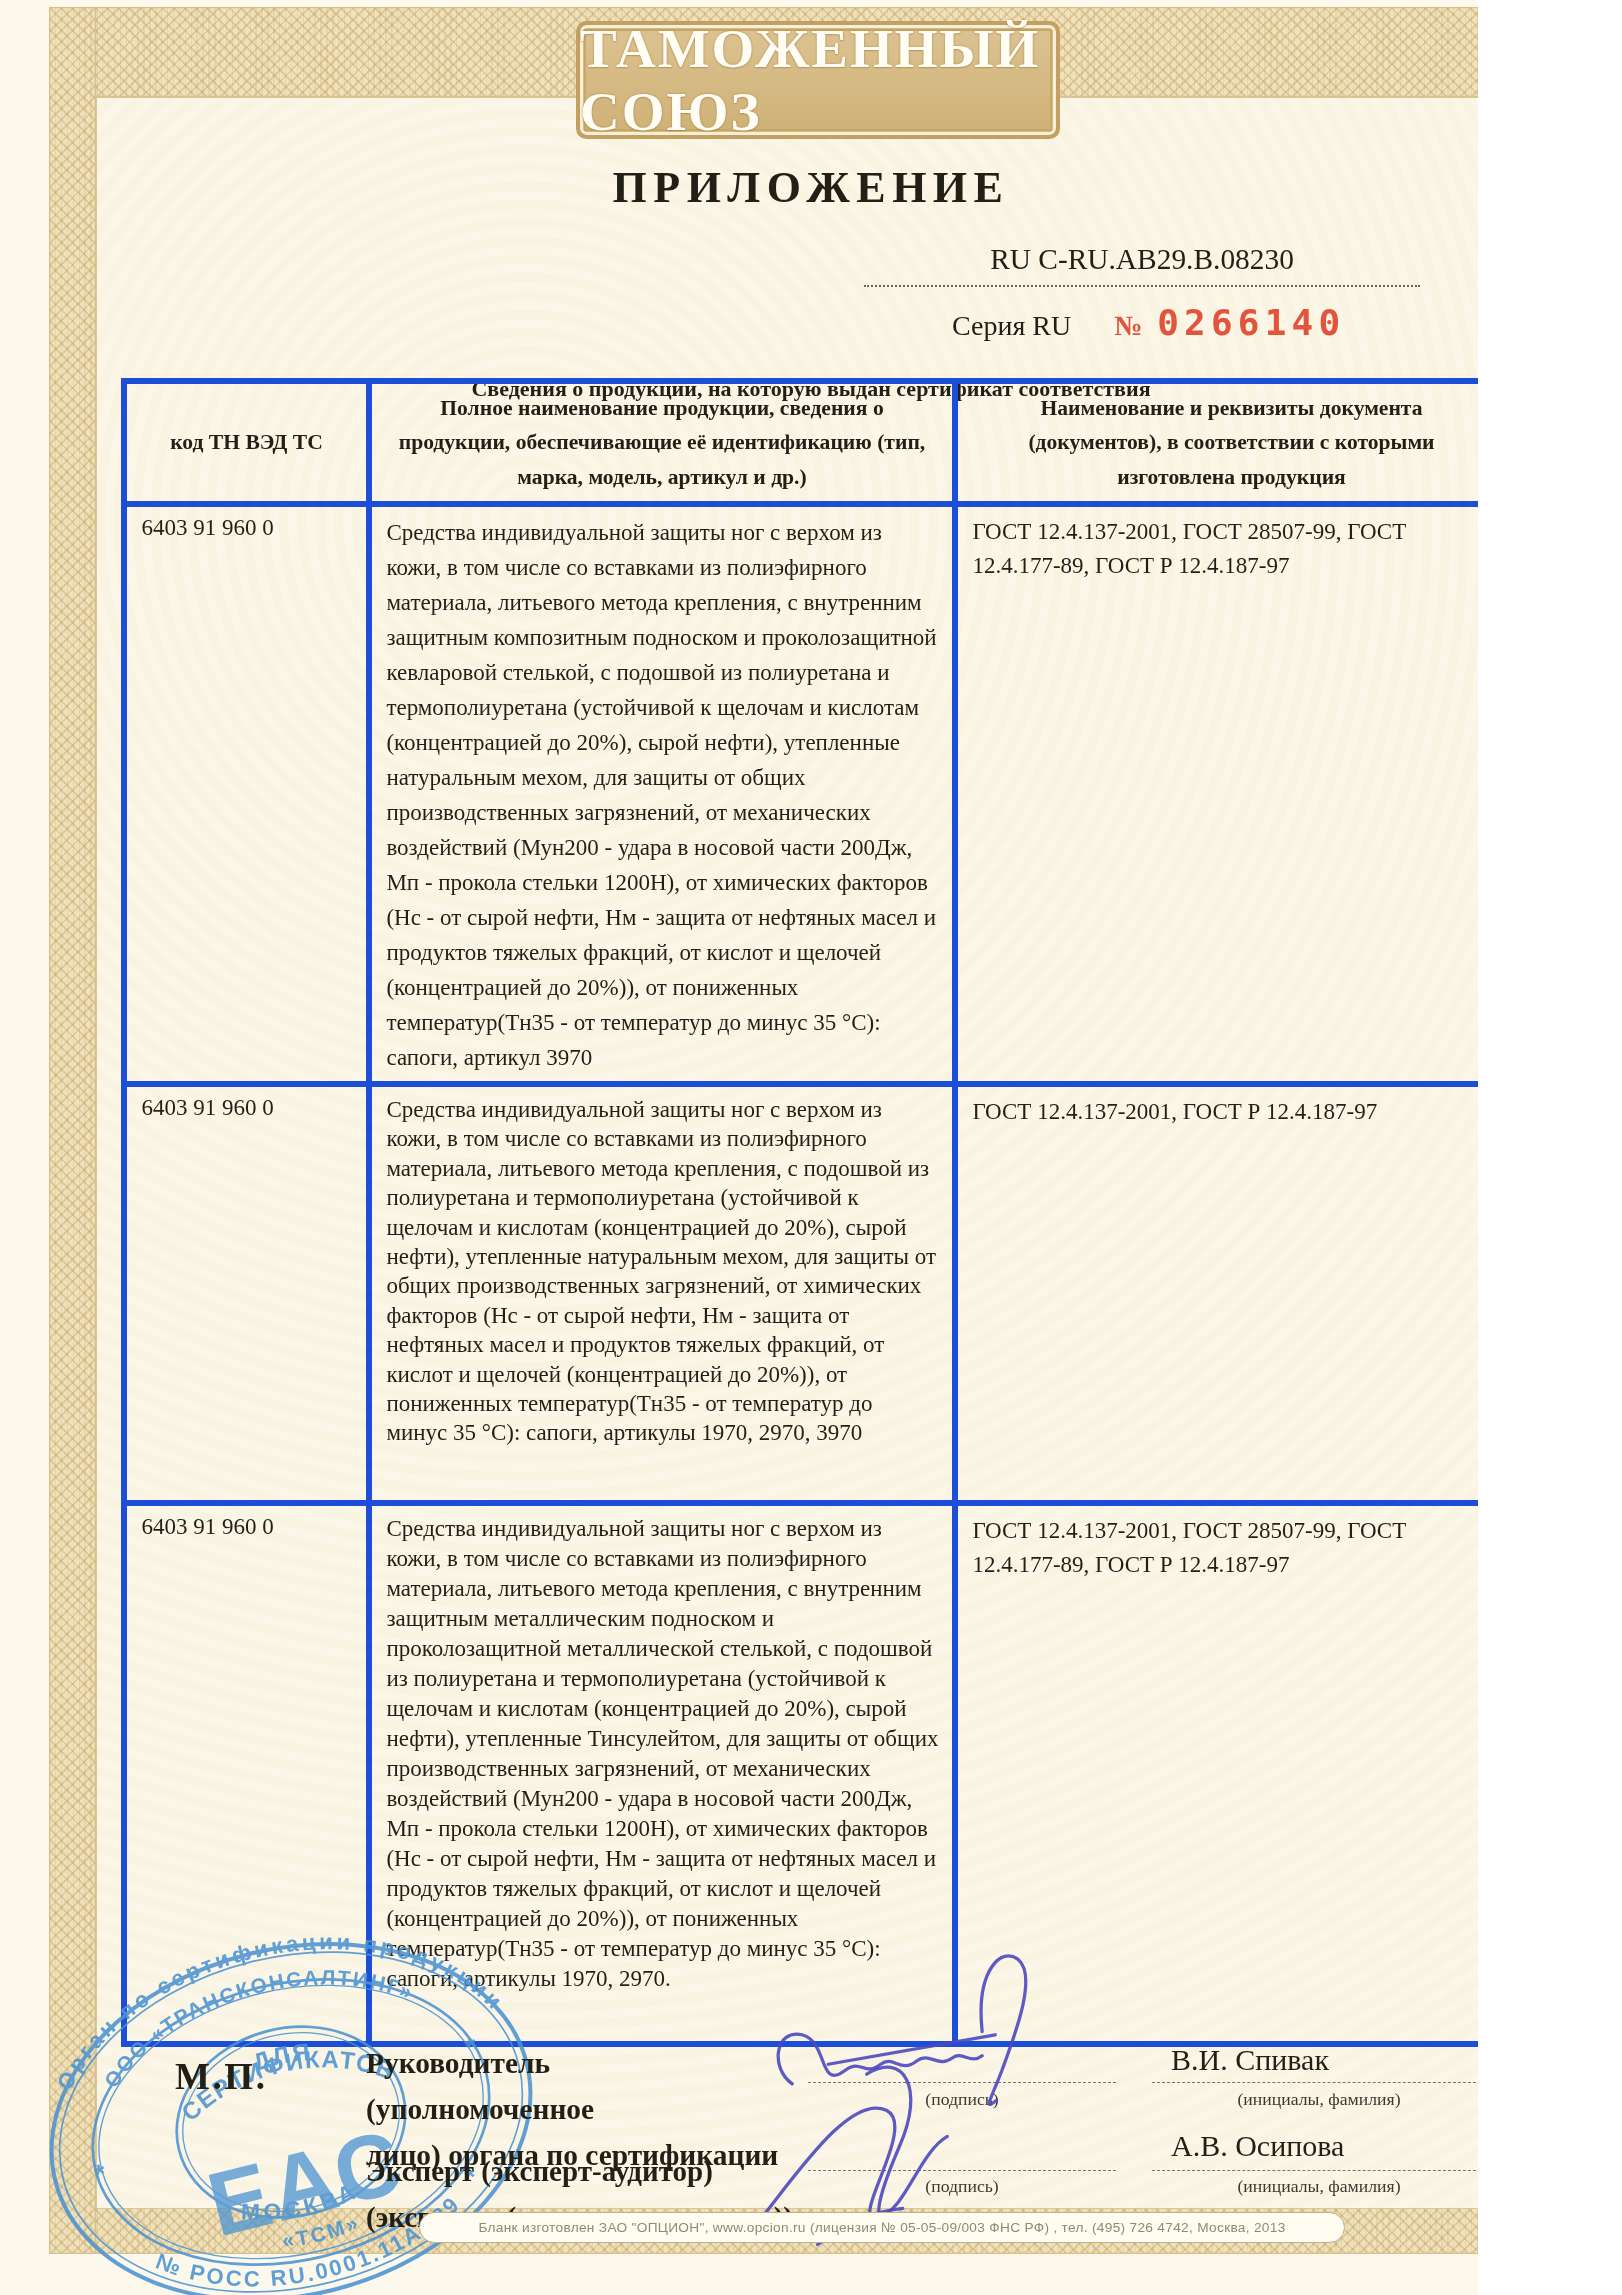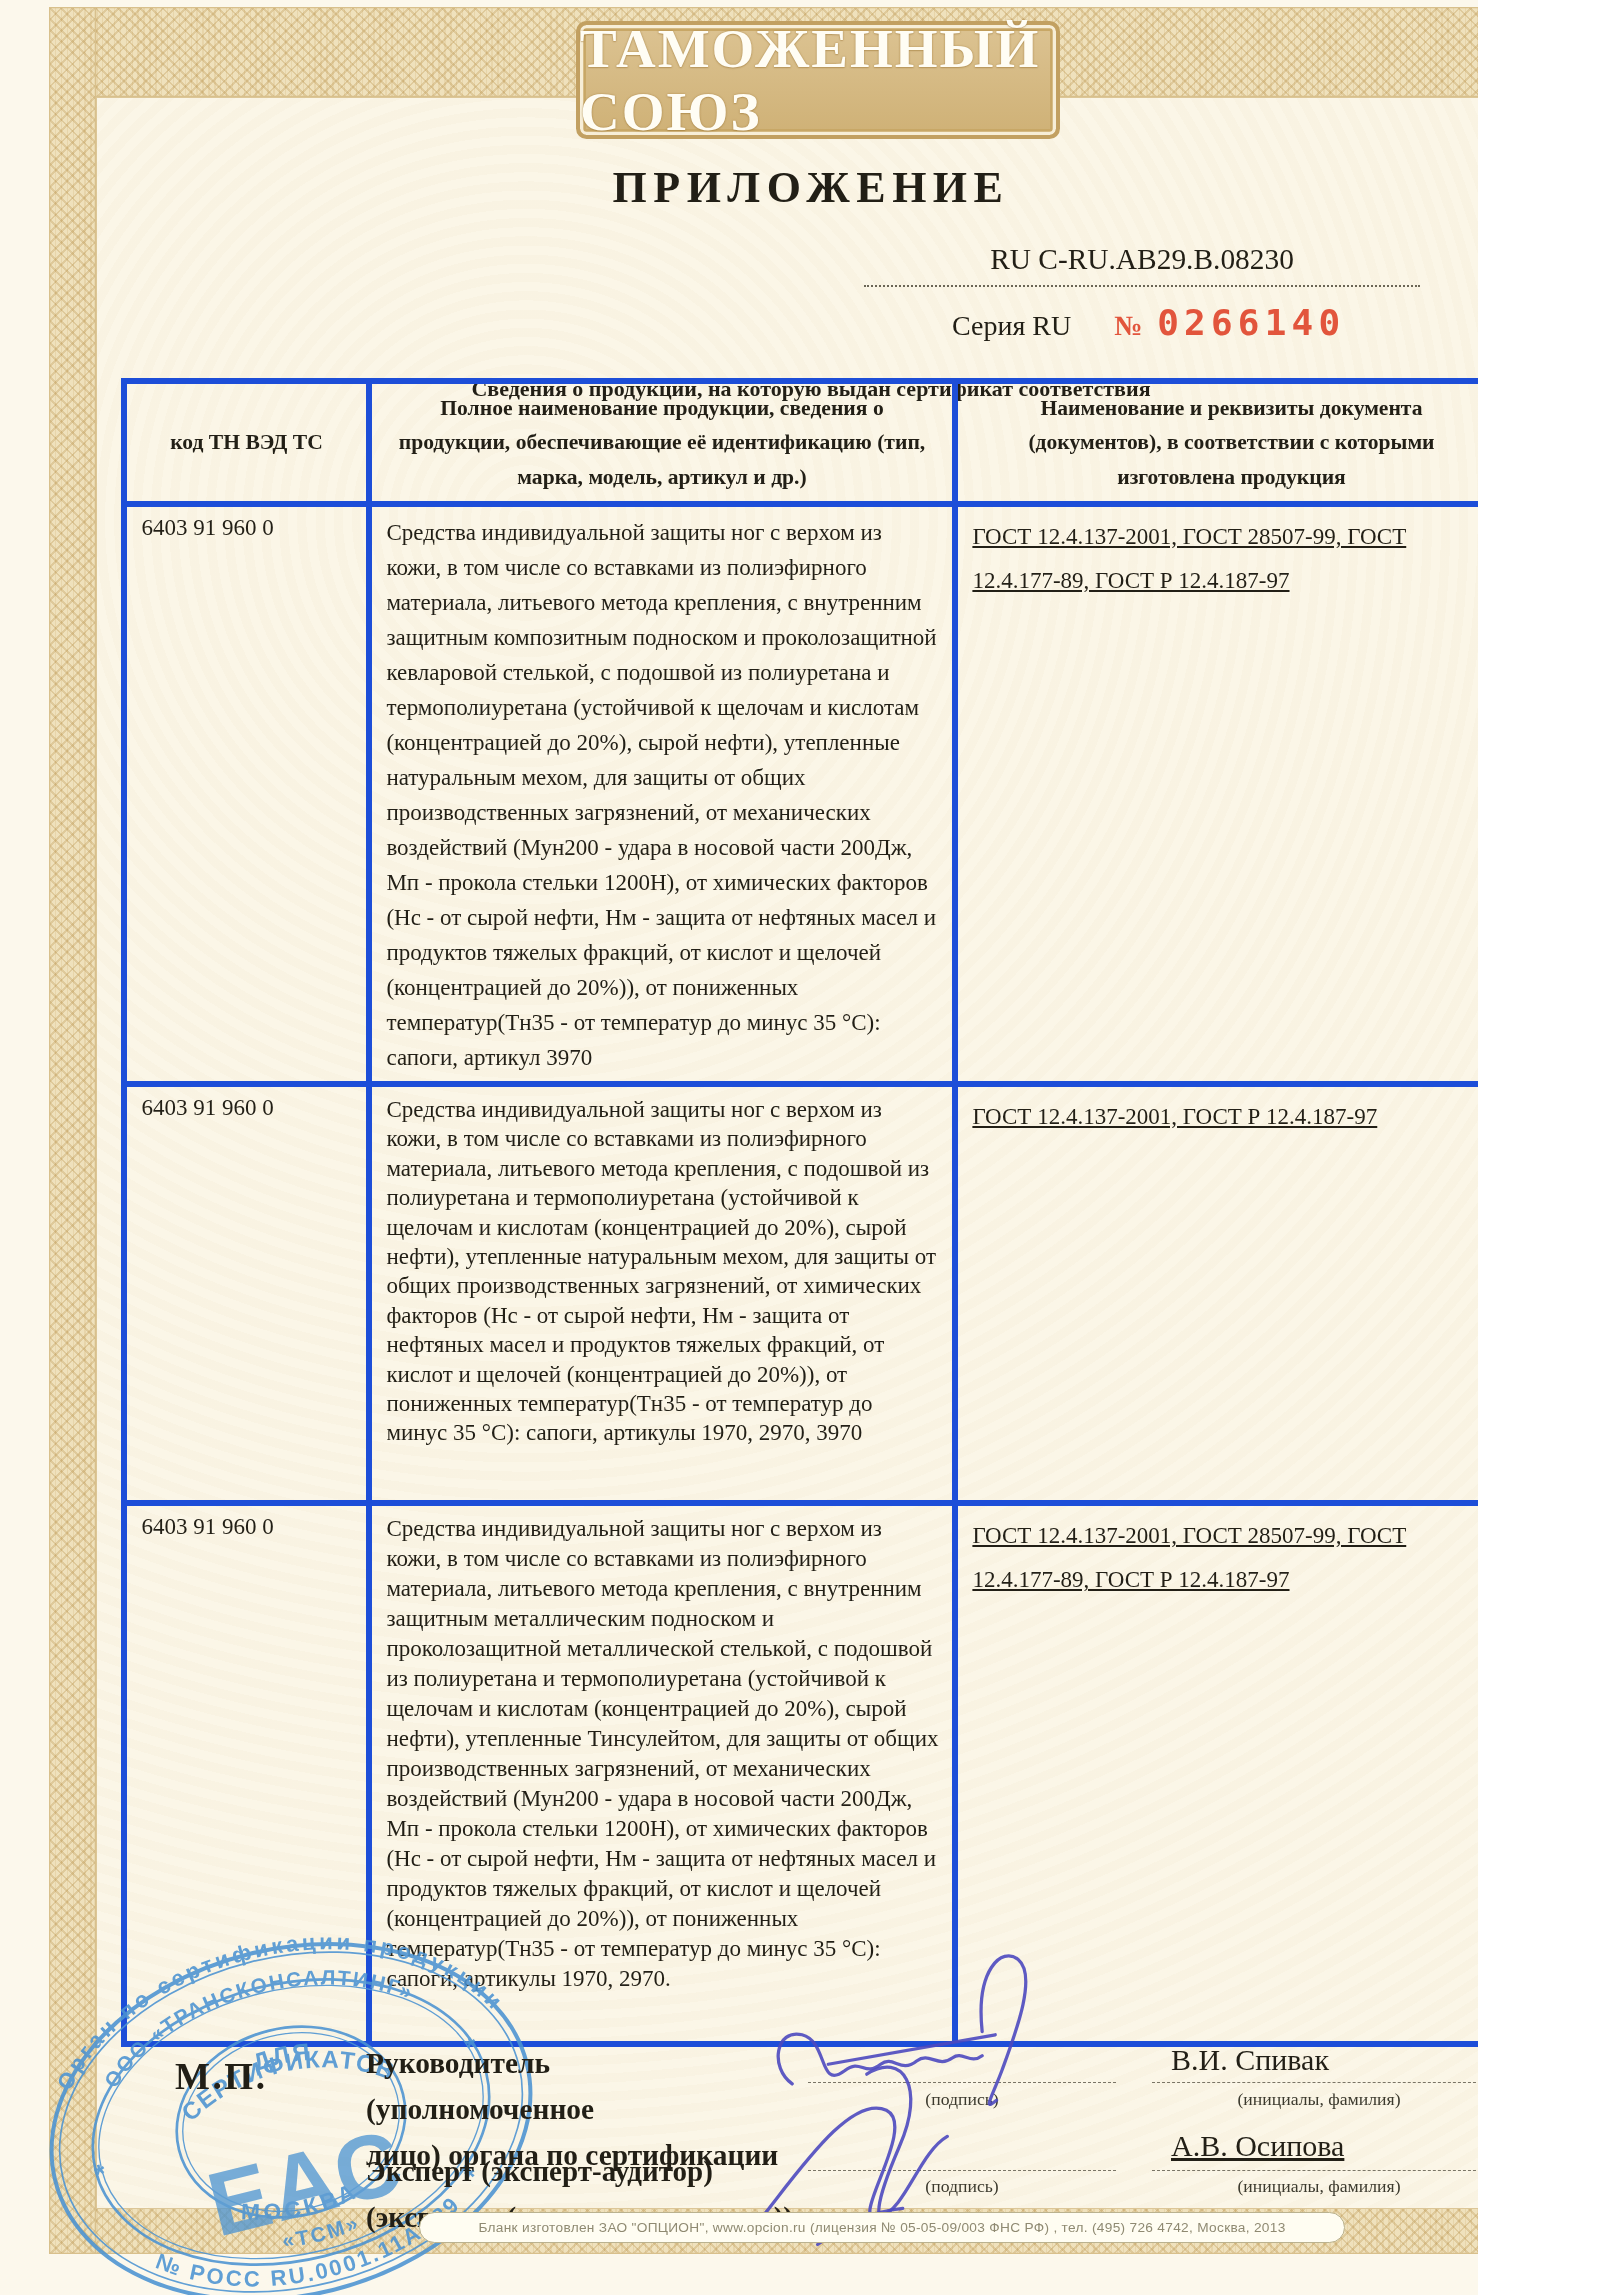--- a/index.html
+++ b/index.html
@@ -60,21 +60,21 @@
     font-family:"Liberation Serif",serif;}
   table.products{border:3.3px solid #1c1a12;}
   table.products th{
     font-size:21.6px;font-weight:bold;text-align:center;vertical-align:middle;
     padding:6.5px 17px;height:85px;line-height:1.6;border-bottom:3.9px solid #1c1a12;}
   table.products td{font-size:23px;padding:7.9px 13px 6.5px 14.4px;}
   td.code{font-size:23.6px;padding-left:11.8px;}
   tr.r1 td{height:481px;} tr.r1 td.desc{line-height:35px;}
   tr.r2 td{height:399px;} tr.r2 td.desc{line-height:29.4px;}
   tr.r3 td{height:520px;} tr.r3 td.desc{line-height:30px;}
-  td.docs{line-height:44px;text-decoration:underline;}
+  td.docs{line-height:34px;}
   
   .label{position:absolute;font-size:29.4px;font-weight:bold;line-height:46px;}
   .lbl-head{left:366px;top:2040px;width:419px;}
   .lbl-expert{left:366px;top:2148px;width:458px;font-size:29px;line-height:46px;}
   .sigline{position:absolute;border-top:1.3px dashed #7a7566;}
   .sigline-caption{position:absolute;font-size:17.7px;color:#3c3a2e;text-align:center;}
   .name{position:absolute;font-size:30px;}
   .mp{position:absolute;left:175px;top:2055px;font-size:37px;font-weight:bold;letter-spacing:2.6px;}
   .fineprint{
     position:absolute;left:419px;top:2212px;width:924px;height:29px;border-radius:15.7px;
@@ -197,21 +197,21 @@
   </div>
 
   <div class="sigline" style="left:808px;top:2082px;width:308px;"></div>
   <div class="sigline-caption" style="left:808px;top:2089px;width:308px;">(подпись)</div>
   <div class="name" style="left:1171px;top:2043px;">В.И. Спивак</div>
   <div class="sigline" style="left:1152px;top:2082px;width:334px;"></div>
   <div class="sigline-caption" style="left:1152px;top:2089px;width:334px;">(инициалы, фамилия)</div>
 
   <div class="sigline" style="left:808px;top:2170px;width:308px;"></div>
   <div class="sigline-caption" style="left:808px;top:2176px;width:308px;">(подпись)</div>
-  <div class="name" style="left:1171px;top:2129px;text-decoration:underline;">А.В. Осипова</div>
+  <div class="name" style="left:1171px;top:2129px;">А.В. Осипова</div>
   <div class="sigline" style="left:1152px;top:2170px;width:334px;"></div>
   <div class="sigline-caption" style="left:1152px;top:2176px;width:334px;">(инициалы, фамилия)</div>
 
   <svg class="sig" style="left:766px;top:1943px;width:393px;height:177px;" viewBox="0 0 600 270">
     <path d="M 40 215 C 5 190, 15 130, 55 140 C 95 150, 80 225, 120 195 C 145 175, 150 205, 175 185 C 195 170, 205 200, 230 180 C 250 165, 262 192, 285 175 C 300 164, 312 186, 330 172"></path>
     <path d="M 95 185 L 350 140"></path>
     <path d="M 330 135 C 320 40, 360 5, 385 25 C 415 50, 380 140, 360 195 C 345 235, 330 258, 352 240"></path>
   </svg>
   <svg class="sig" style="left:739px;top:2048px;width:393px;height:203px;" viewBox="0 0 600 310">
     <path d="M 30 265 C 90 190, 170 70, 225 95 C 275 120, 160 275, 215 258 C 255 245, 275 160, 318 135"></path>

